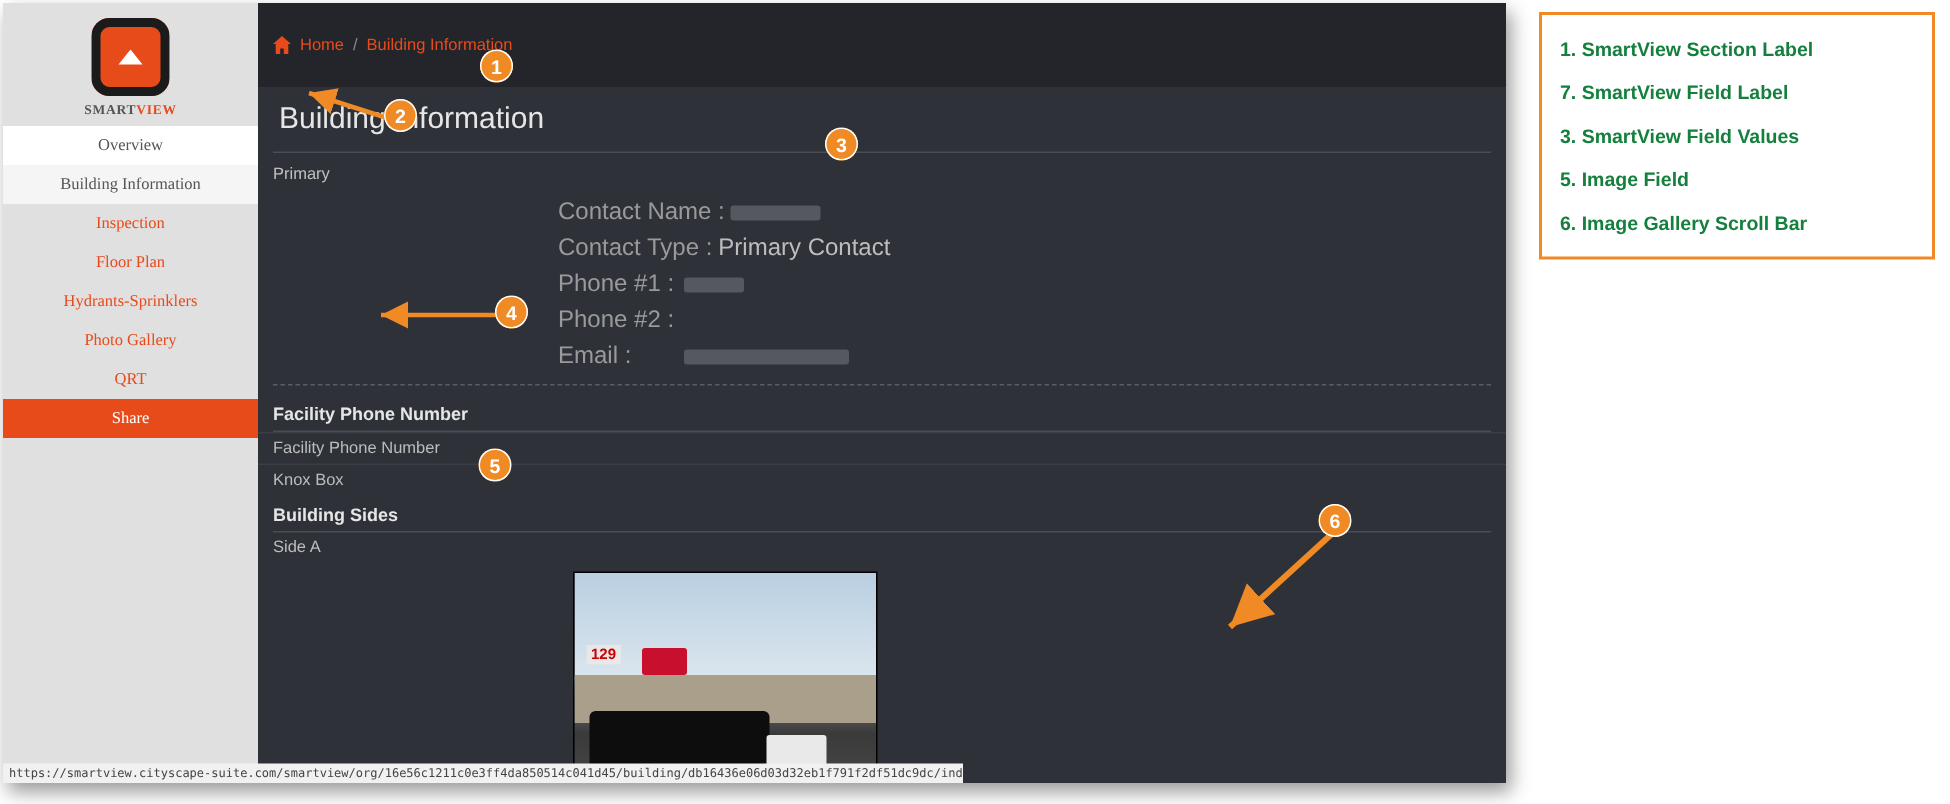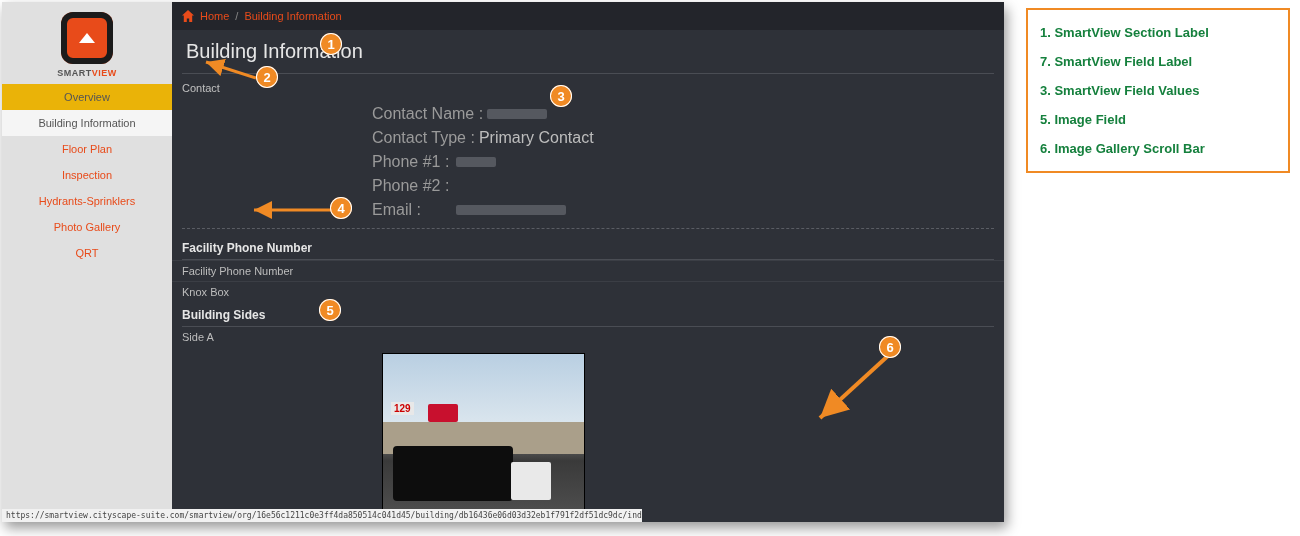--- a/index.html
+++ b/index.html
@@ -20,20 +20,21 @@
     background: #2a2d33;
   }
   
   .sidebar {
     width: 170px;
     background: #e0e0e0;
     display: flex;
     flex-direction: column;
     align-items: stretch;
     font-size: 11px;
+    font-family: Liberation Serif, serif;
   }
   .logo-wrap {
     display:flex; flex-direction:column; align-items:center;
     padding: 10px 0 6px 0;
   }
   .logo-box {
     width: 52px; height: 52px;
     background: #e84b1a;
     border-radius: 12px;
     display:flex; align-items:center; justify-content:center;
@@ -47,35 +48,35 @@
   }
   .logo-text { margin-top:4px; font-size:9px; letter-spacing:0.5px; }
   .logo-text .smart { color:#555; font-weight:bold; }
   .logo-text .view { color:#e84b1a; font-weight:bold; }
   .nav-item {
     text-align:center;
     padding: 7px 4px;
     color:#e84b1a;
     cursor:pointer;
   }
-  .nav-item.white { background:#eab308; color:#555; }
+  .nav-item.white { background:#ffffff; color:#555; }
   .nav-item.active { background:#f5f5f5; color:#555; }
   .nav-item.share { background:#e84b1a; color:#fff; }
 
   
   .main {
     flex:1;
     background:#2e3138;
     color:#c9c9c9;
     position:relative;
     overflow:hidden;
   }
   .crumb-bar {
     background:#23252b;
-    padding:8px 10px;
+    padding:22px 10px;
     font-size:11px;
     display:flex; align-items:center;
     gap:6px;
   }
   .crumb-home-icon {
     width:12px;height:12px;
     display:inline-block;
     background:#e84b1a;
     clip-path: polygon(50% 0, 100% 45%, 85% 45%, 85% 100%, 60% 100%, 60% 70%, 40% 70%, 40% 100%, 15% 100%, 15% 45%, 0 45%);
   }
@@ -215,41 +216,42 @@
     <div class="logo-wrap">
       <div class="logo-box">
         <div class="logo-arrow"></div>
       </div>
       <div class="logo-text">
         <span class="smart">SMART</span><span class="view">VIEW</span>
       </div>
     </div>
     <div class="nav-item white">Overview</div>
     <div class="nav-item active">Building Information</div>
+    <div class="nav-item">Inspection</div>
     <div class="nav-item">Floor Plan</div>
-    <div class="nav-item">Inspection</div>
     <div class="nav-item">Hydrants-Sprinklers</div>
     <div class="nav-item">Photo Gallery</div>
     <div class="nav-item">QRT</div>
+    <div class="nav-item share">Share</div>
   </div>
 
   <div class="main">
     <div class="crumb-bar">
       <span class="crumb-home-icon"></span>
       <a>Home</a>
       <span class="sep">/</span>
       <a>Building Information</a>
     </div>
 
     <div class="page-title">Building Information</div>
     <div class="rule"></div>
 
     <div class="sec">
       <div class="sec-row">
-        <span class="field-label">Contact</span>
+        <span class="field-label">Primary</span>
       </div>
     </div>
     <div class="contact-block">
       <div class="row">
           <span class="k">Contact Name :</span>
           <span class="blur-val" style="width:60px"></span>
         </div>
       <div class="row">
           <span class="k">Contact Type :</span>
           <span>Primary Contact</span>

